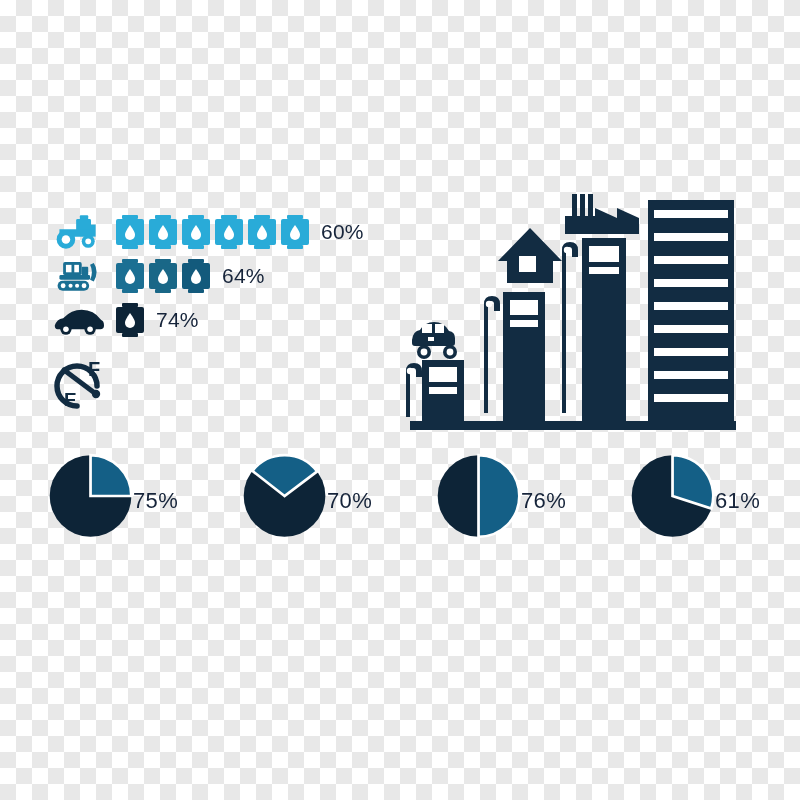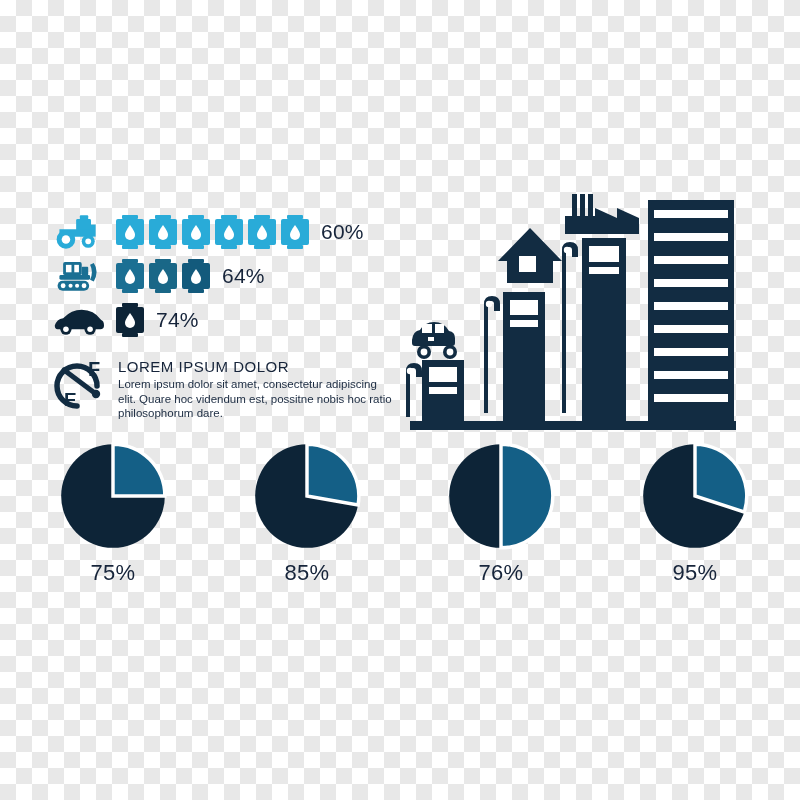--- a/index.html
+++ b/index.html
@@ -122,21 +122,21 @@
     top: 442px;
     width: 712px;
     height: 170px;
     display: flex;
     justify-content: space-between;
     align-items: flex-start;
   }
   .pie-cell {
     width: 130px;
     display: flex;
-    flex-direction: column;
+    flex-direction: row;
     align-items: center;
   }
   .pie-svg {
     width: 108px;
     height: 108px;
     display: block;
   }
   .pie-caption {
     margin-top: 10px;
     font-size: 22px;
@@ -318,24 +318,20 @@
       <svg viewBox="0 0 60 58" width="60" height="58" aria-hidden="true">
         <g fill="none" stroke="#122c42" stroke-width="5.5" stroke-linecap="round">
           <path d="M45 30 A20 20 0 1 0 25 50"></path>
         </g>
         <line x1="12" y1="14" x2="44" y2="38" stroke="#122c42" stroke-width="5" stroke-linecap="round"></line>
         <circle cx="44" cy="38" r="4.2" fill="#122c42"></circle>
         <text x="36" y="20" font-family="Liberation Sans, sans-serif" font-size="20" font-weight="bold" fill="#122c42">F</text>
         <text x="12" y="50" font-family="Liberation Sans, sans-serif" font-size="19" font-weight="bold" fill="#122c42">E</text>
       </svg>
     </div>
-    <div class="lorem-text">
-      <div class="lorem-title">LOREM IPSUM DOLOR</div>
-      <div class="lorem-body">Lorem ipsum dolor sit amet, consectetur adipiscing elit. Quare hoc videndum est, possitne nobis hoc ratio philosophorum dare.</div>
-    </div>
   </div>
 
   <div class="city-graphic">
     <svg viewBox="0 0 348 250" width="348" height="250" aria-hidden="true">
       <g fill="#122c42">
 
         <g>
           <path d="M12 152 q1 -9 8 -10 q5 -8 14 -8 q10 0 15 9 q6 1 6 7 v5 q0 3 -3 3 H15 q-3 0 -3 -3 z"></path>
           <rect x="22" y="136" width="10" height="9" fill="#ffffff"></rect>
           <rect x="35" y="136" width="9" height="9" fill="#ffffff"></rect>
@@ -406,46 +402,46 @@
     <div class="pie-cell">
       <svg class="pie-svg" viewBox="0 0 100 100">
         <circle cx="50" cy="50" r="48" fill="#0d2437"></circle>
         <g transform="rotate(0 50 50)">
           <path d="M50 50 L50 2 A48 48 0 0 1 98 50 Z" fill="#145f86" stroke="#ffffff" stroke-width="3.2"></path>
         </g>
       </svg>
       <div class="pie-caption">75%</div>
     </div>
 
+
     <div class="pie-cell">
       <svg class="pie-svg" viewBox="0 0 100 100">
         <circle cx="50" cy="50" r="48" fill="#0d2437"></circle>
-        <g transform="rotate(0 50 50)">
-          <path d="M50 50 L50 2 A48 48 0 0 1 97.3 58.3 Z" fill="#145f86" stroke="#ffffff" stroke-width="3.2"></path>
+        <g transform="rotate(-52 50 50)">
+          <path d="M50 50 L50 2 A48 48 0 0 1 96.4 62.4 Z" fill="#145f86" stroke="#ffffff" stroke-width="3.2"></path>
         </g>
       </svg>
-      <div class="pie-caption">85%</div>
-    </div>
-
+      <div class="pie-caption">70%</div>
+    </div>
 
     <div class="pie-cell">
       <svg class="pie-svg" viewBox="0 0 100 100">
         <circle cx="50" cy="50" r="48" fill="#0d2437"></circle>
         <g transform="rotate(0 50 50)">
           <path d="M50 50 L50 2 A48 48 0 0 1 50 98 Z" fill="#145f86" stroke="#ffffff" stroke-width="3.2"></path>
         </g>
       </svg>
       <div class="pie-caption">76%</div>
     </div>
 
     <div class="pie-cell">
       <svg class="pie-svg" viewBox="0 0 100 100">
         <circle cx="50" cy="50" r="48" fill="#0d2437"></circle>
         <g transform="rotate(0 50 50)">
           <path d="M50 50 L50 2 A48 48 0 0 1 95.6 64.8 Z" fill="#145f86" stroke="#ffffff" stroke-width="3.2"></path>
         </g>
       </svg>
-      <div class="pie-caption">95%</div>
+      <div class="pie-caption">61%</div>
     </div>
 
   </div>
 
 </div>
 
 </body></html>

